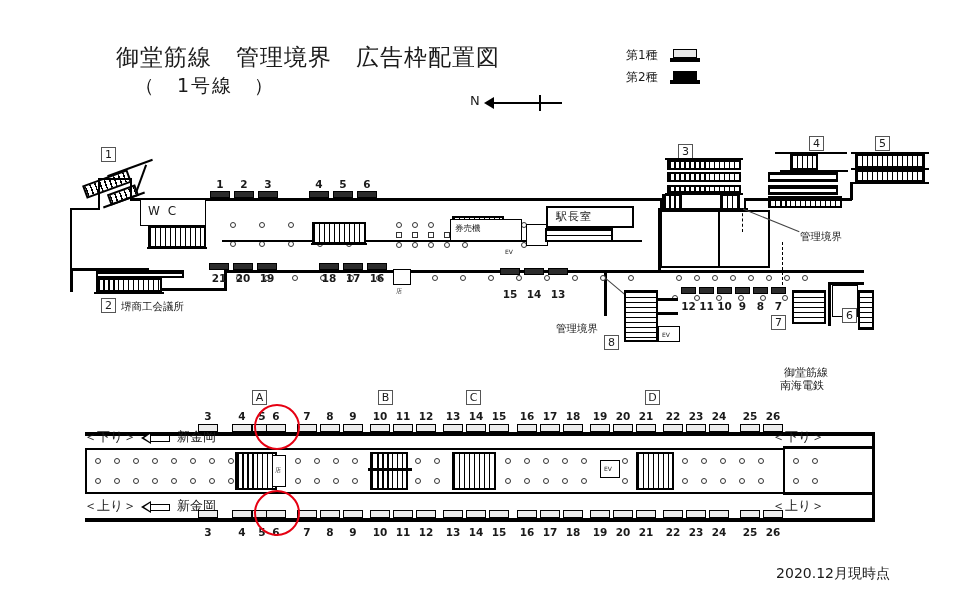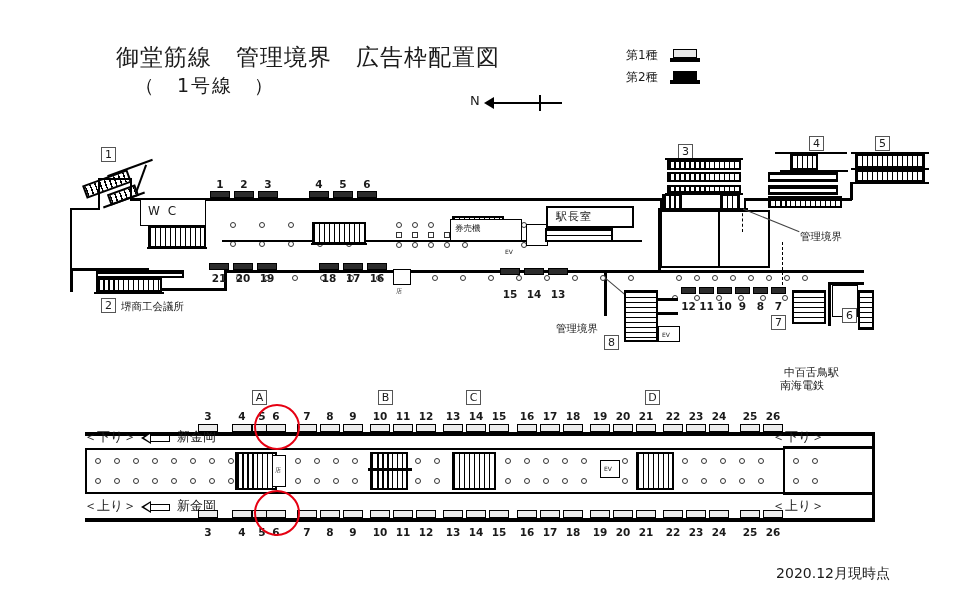--- a/index.html
+++ b/index.html
@@ -321,21 +321,21 @@
     <div class="fnum" style="left:697px;top:170px;width:19px;">11</div>
     <div class="fnum" style="left:715px;top:170px;width:19px;">10</div>
     <div class="fnum" style="left:733px;top:170px;width:19px;">9</div>
     <div class="fnum" style="left:751px;top:170px;width:19px;">8</div>
     <div class="fnum" style="left:769px;top:170px;width:19px;">7</div>
   </div>
 </div>
 
 <div class="abs" id="platform" style="left:0;top:380px;width:960px;height:170px;">
 
-  <div class="abs t" style="left:784px;top:-13px;font-size:11px;">中百舌鳥駅</div>
+  <div class="abs t" style="left:784px;top:-13px;font-size:11px;">御堂筋線</div>
   <div class="abs t" style="left:780px;top:0px;font-size:11px;">南海電鉄</div>
 
   <div class="secbox" style="left:252px;top:10px;">A</div>
   <div class="secbox" style="left:378px;top:10px;">B</div>
   <div class="secbox" style="left:466px;top:10px;">C</div>
   <div class="secbox" style="left:645px;top:10px;">D</div>
 
   <div class="wall" style="left:85px;top:52px;width:790px;height:4px;"></div>
 
   <div class="wall" style="left:85px;top:138px;width:790px;height:4px;"></div>

